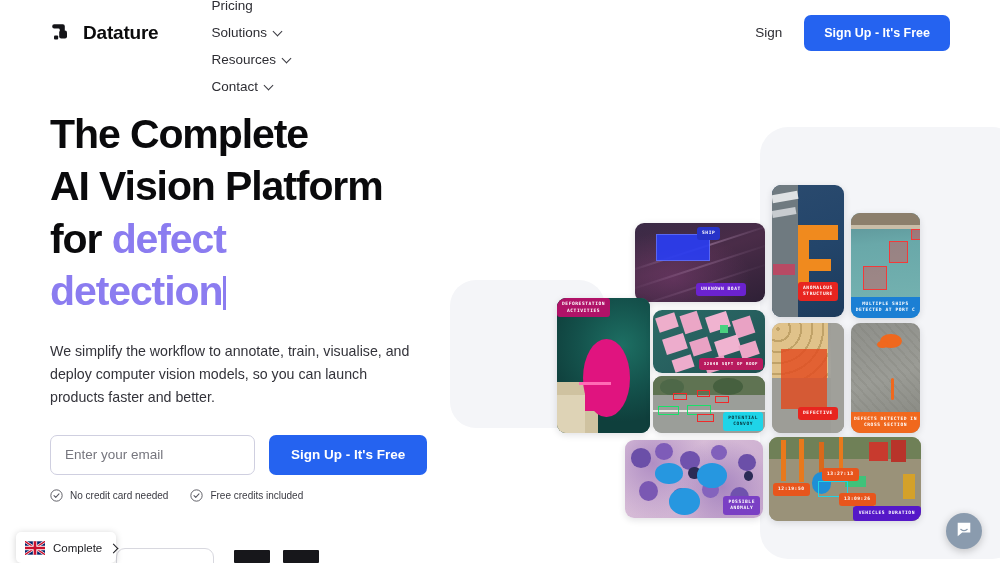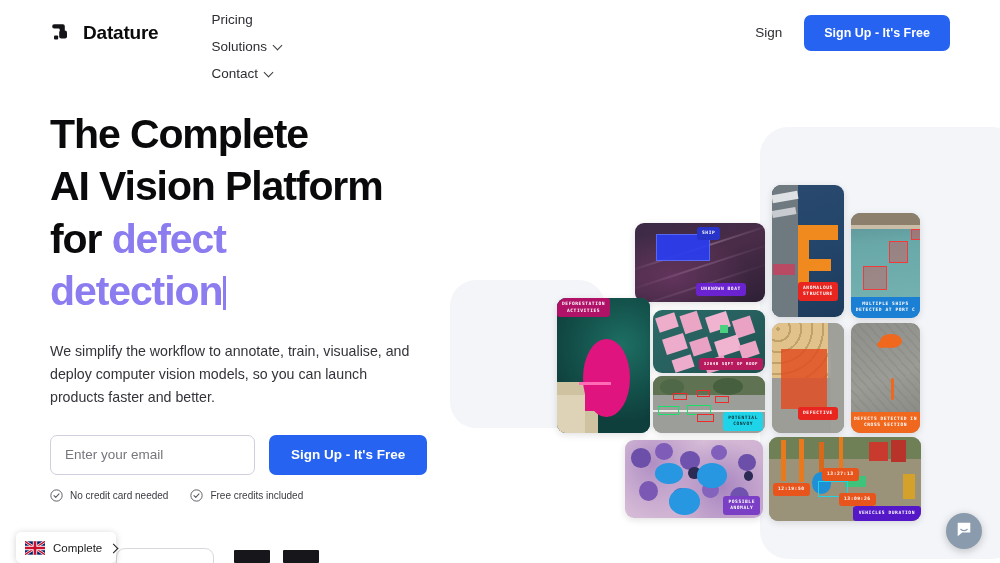--- a/index.html
+++ b/index.html
@@ -194,20 +194,24 @@
     <div class="nav-links">
       <div class="nav-item">
         <span>Product</span>
         <span class="chev"></span>
       </div>
       <div class="nav-item">
         <span>Pricing</span>
       </div>
       <div class="nav-item">
         <span>Solutions</span>
+        <span class="chev"></span>
+      </div>
+      <div class="nav-item">
+        <span>Resources</span>
         <span class="chev"></span>
       </div>
       <div class="nav-item">
         <span>Contact</span>
         <span class="chev"></span>
       </div>
     </div>
 
     <div class="nav-right">
       <div class="login-link">Sign</div>

